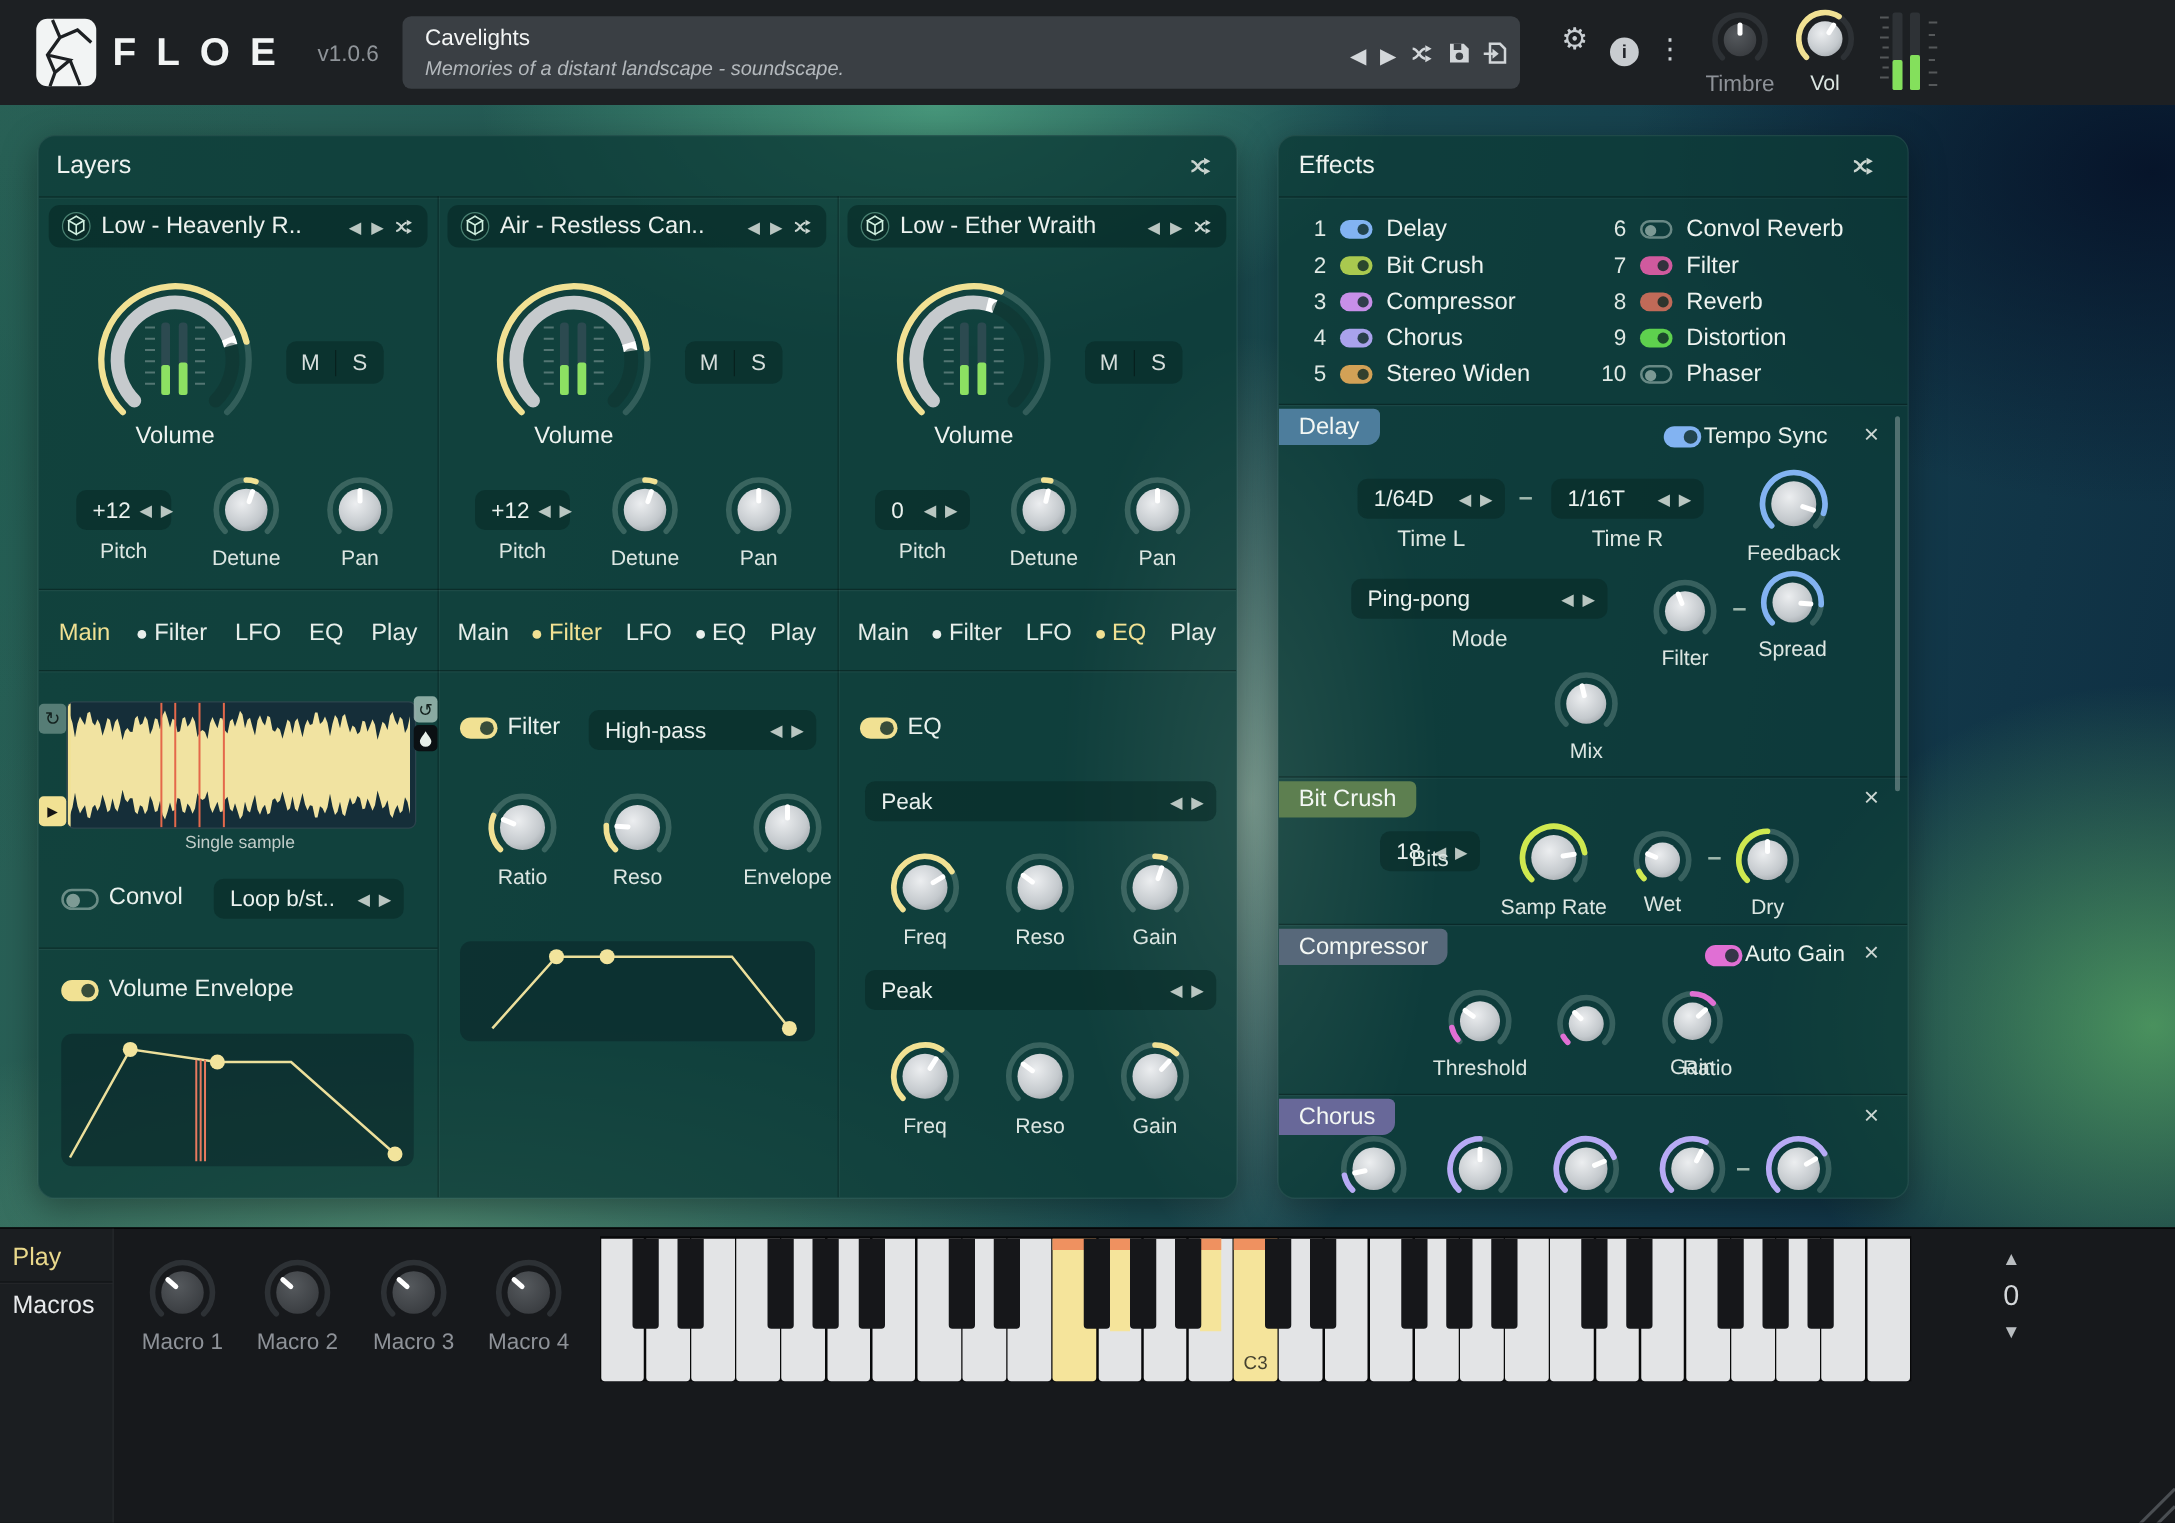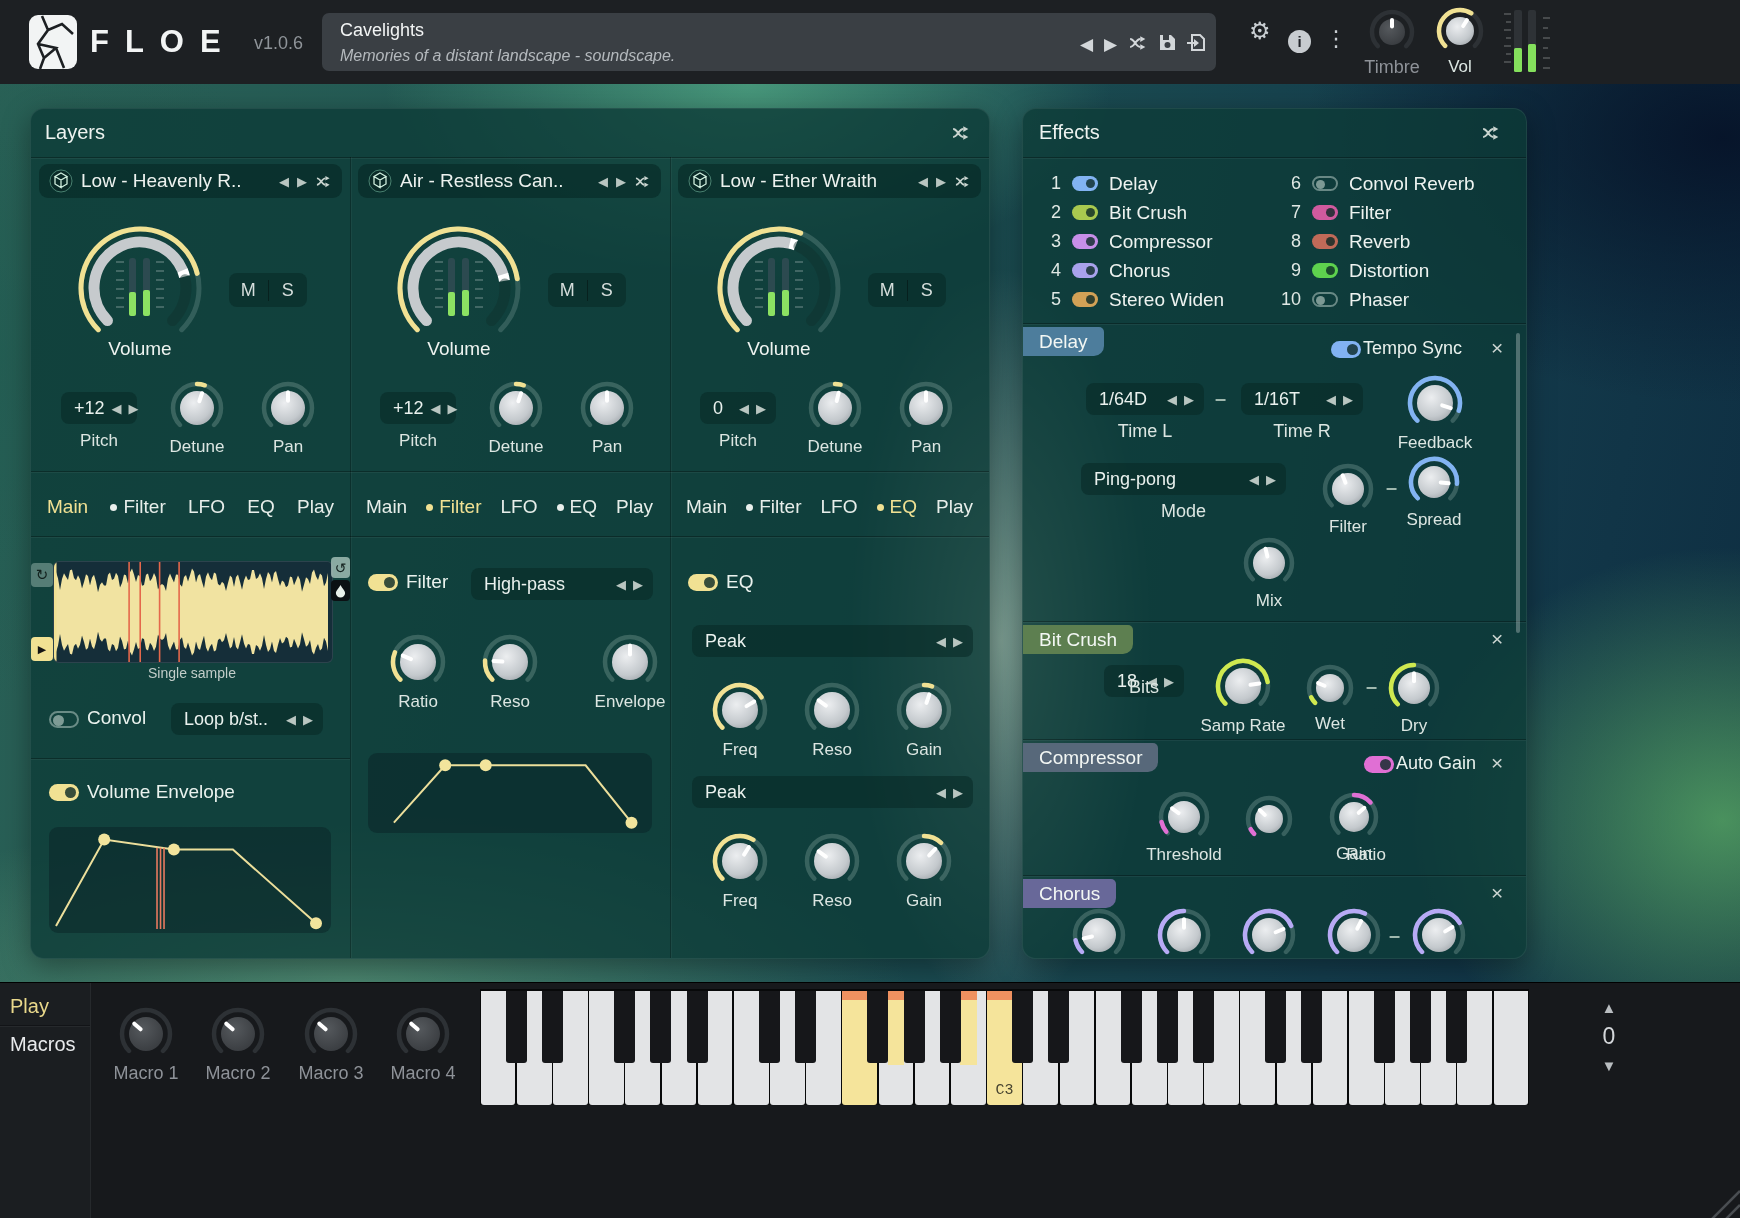--- a/index.html
+++ b/index.html
@@ -82,21 +82,21 @@
   #bottombar{position:absolute;left:0;top:982px;width:1740px;height:236px;background:#17191c;border-top:1px solid #000;}
   #leftcol{position:absolute;left:0;top:0;width:90px;height:236px;background:#1b1e21;border-right:1px solid #26292c;}
   #playtab{position:absolute;left:10px;top:12px;font-size:20px;color:#e9d88b;}
   #macrostab{position:absolute;left:10px;top:50px;font-size:20px;color:#e8eaec;}
   #piano{position:absolute;left:480px;top:6px;width:1049px;height:116px;background:#08090a;}
   .wkey{position:absolute;top:2px;height:114px;background:#e3e4e6;border-radius:0 0 3px 3px;}
   .wkey.hl{background:#f5e49b;}
   .bkey{position:absolute;top:2px;width:21px;height:72px;background:#16171a;border-radius:0 0 3px 3px;z-index:3;}
   .cap{position:absolute;left:0;top:0;width:100%;height:9px;background:#ef9160;}
   .strip{position:absolute;top:2px;height:74px;background:#f5e49b;z-index:2;}
-  .keylabel{position:absolute;bottom:6px;width:100%;text-align:center;font-size:15px;color:#45422f;font-family:Liberation Mono, monospace;}
+  .keylabel{position:absolute;bottom:6px;width:100%;text-align:center;font-size:15px;color:#45422f;}
   #octup{position:absolute;left:1594px;top:16px;width:30px;text-align:center;color:#b9bdc0;font-size:15px;}
   #octval{position:absolute;left:1594px;top:40px;width:30px;text-align:center;color:#d4d7da;font-size:23px;}
   #octdown{position:absolute;left:1594px;top:74px;width:30px;text-align:center;color:#b9bdc0;font-size:15px;}
 </style>
 </head>
 <body>
 
 <div id="topbar">
   <svg class="abs" style="left:28px;top:14px" width="50" height="56" viewBox="0 0 50 56">
     <rect x="1" y="1" width="48" height="54" rx="9" fill="#f2f4f4"></rect>

